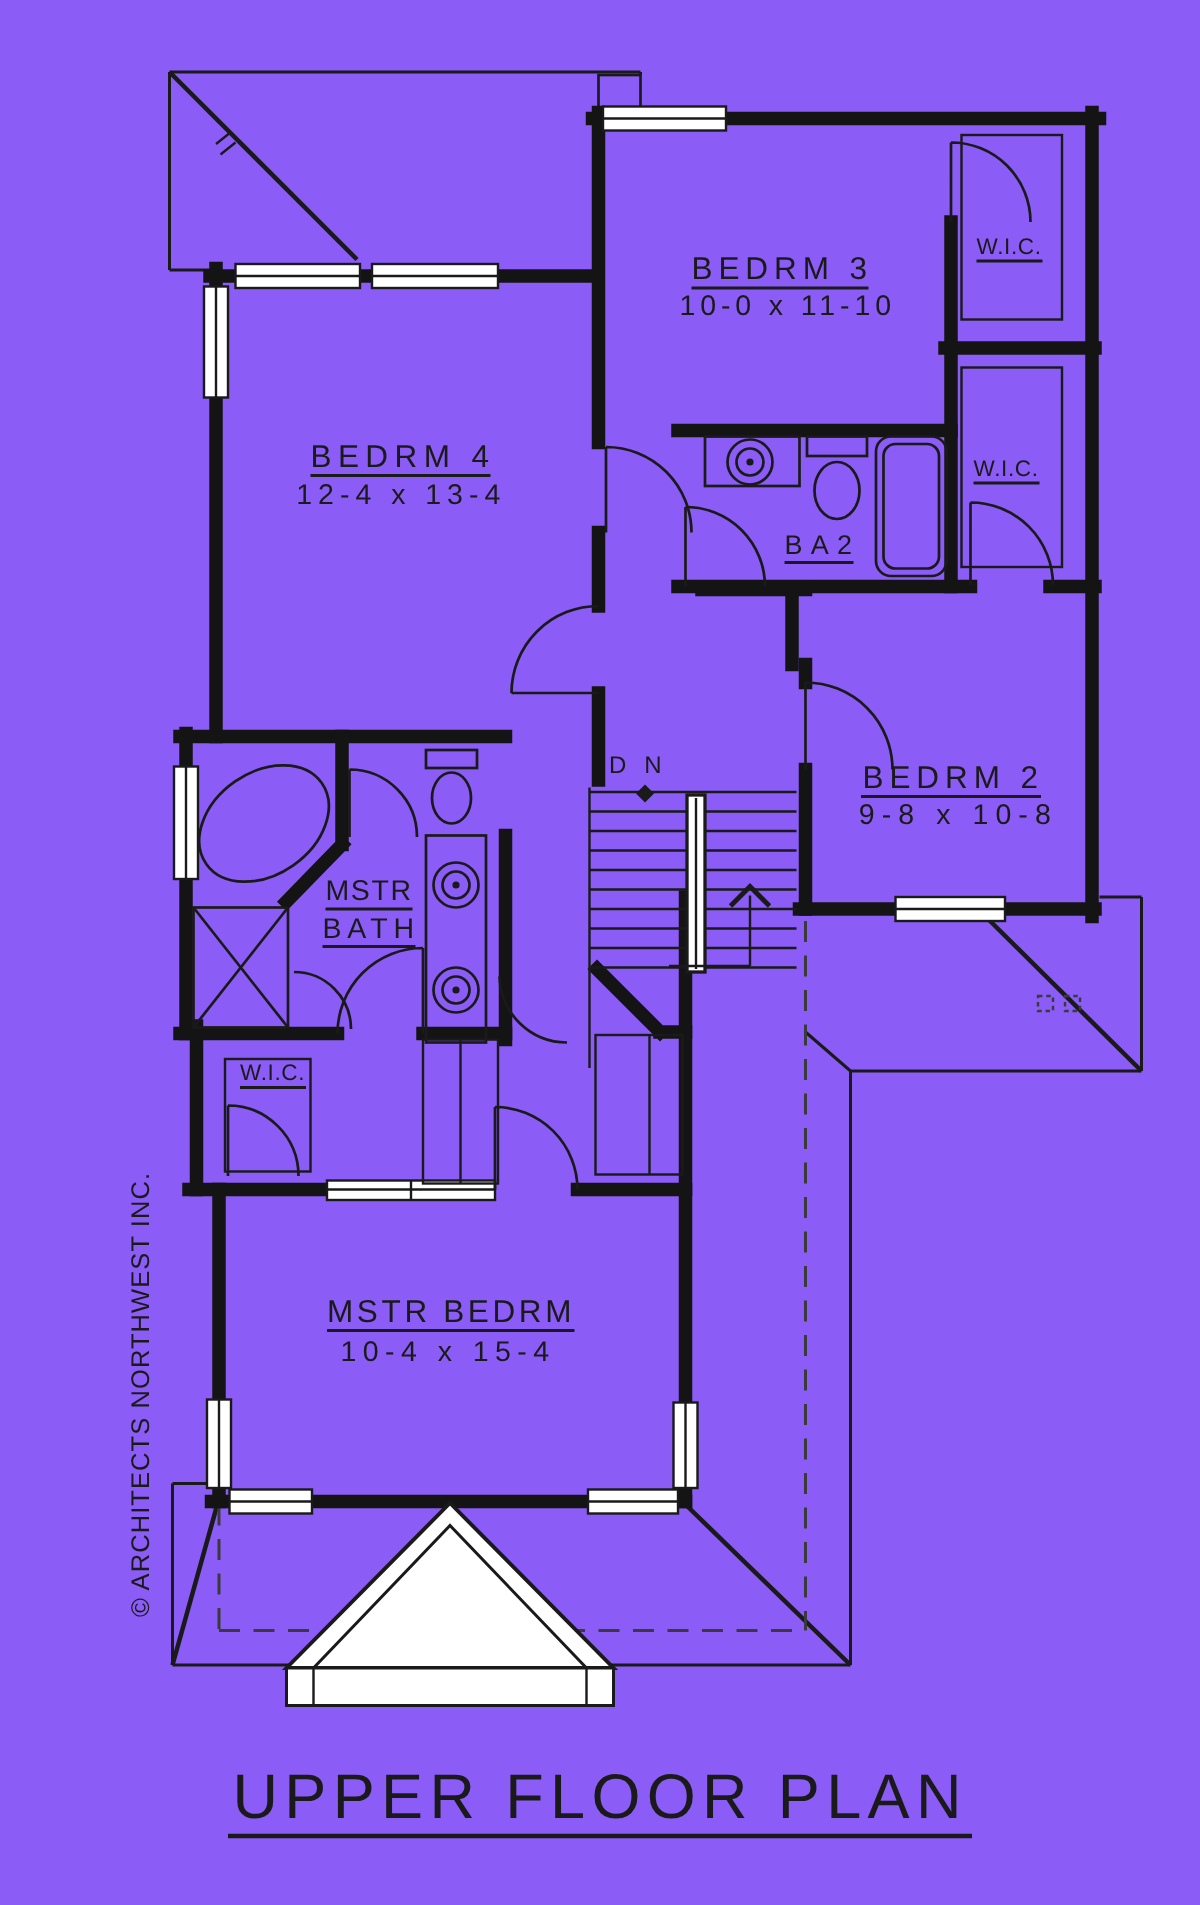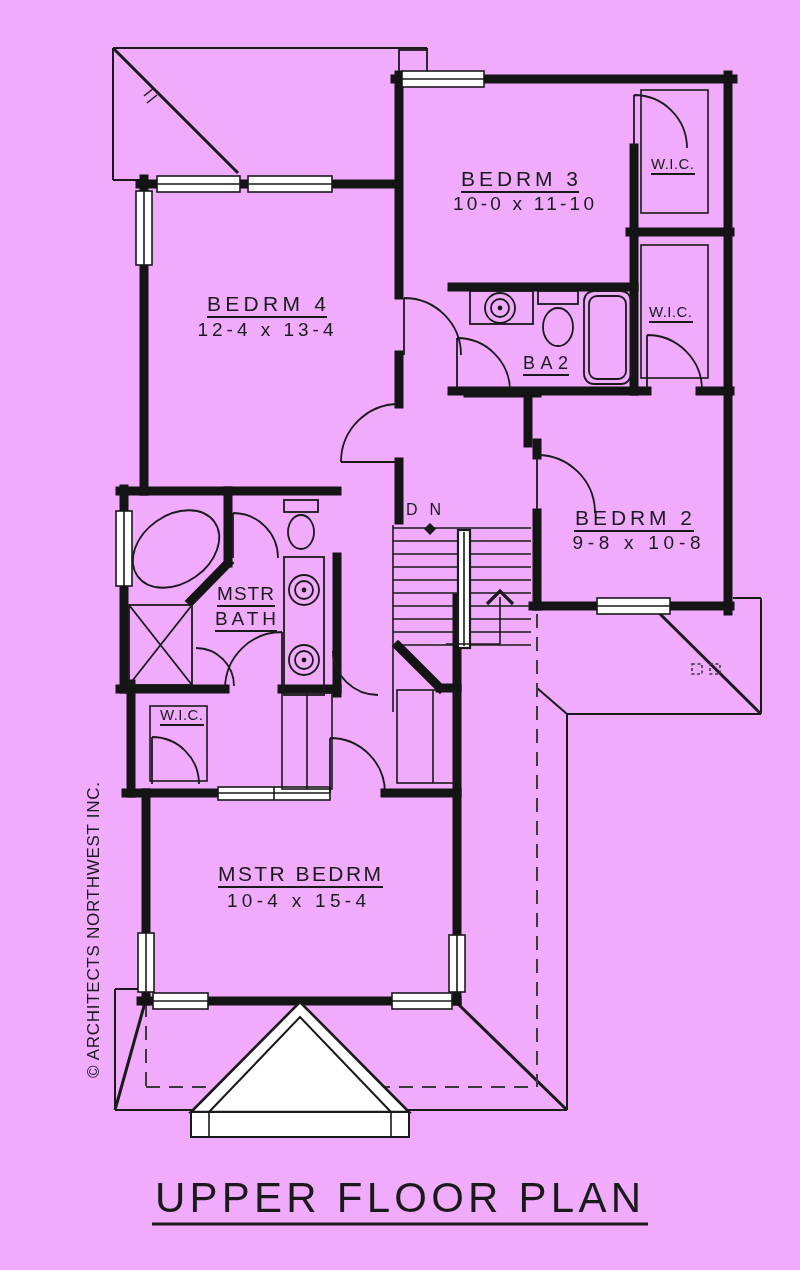--- a/index.html
+++ b/index.html
@@ -1,16 +1,16 @@
 <!DOCTYPE html>
 <html><head>
 <meta charset="utf-8">
 <style>
   html,body{margin:0;padding:0;background:#ffffff;}
-  .page{position:relative;width:800px;height:1270px;background:#f0abfc;overflow:hidden;
+  .page{position:relative;width:800px;height:1270px;background:#8b5cf6;overflow:hidden;
         font-family:"Liberation Sans", sans-serif;}
   svg{display:block;}
   text{fill:#1a1a1a;}
   .roomname{font-size:21px;letter-spacing:1px;}
   .roomdims{font-size:19px;letter-spacing:1px;}
   .small{font-size:15px;letter-spacing:1px;}
   .ba{font-size:18px;letter-spacing:1px;}
   .dn{font-size:16px;letter-spacing:1px;}
   .title{font-size:42px;letter-spacing:4px;}
   .copyright{font-size:17px;letter-spacing:2px;}

